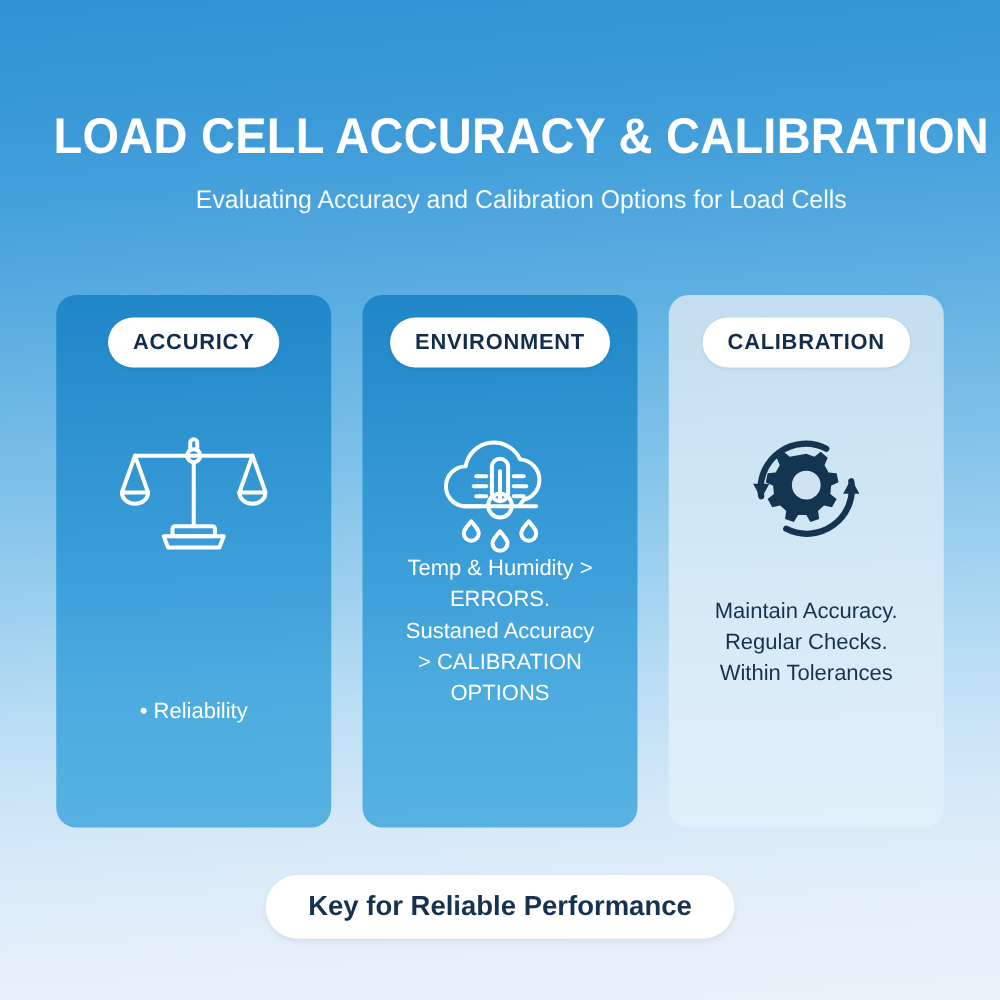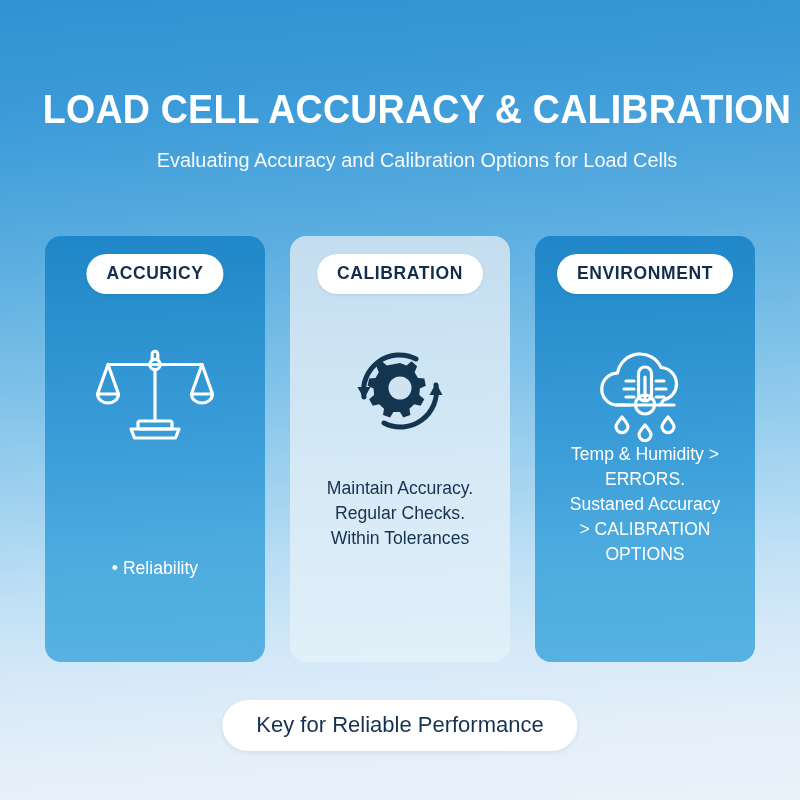--- a/index.html
+++ b/index.html
@@ -146,21 +146,21 @@
   
   .footer-pill {
     position: absolute;
     left: 50%;
     transform: translateX(-50%);
     top: 700px;
     background: #ffffff;
     border-radius: 999px;
     padding: 12px 34px 13px 34px;
     font-size: 22px;
-    font-weight: normal;
+    font-weight: bold;
     color: #163252;
     white-space: nowrap;
     box-shadow: 0 2px 5px rgba(10,40,70,0.08);
   }
 </style>
 </head>
 <body>
 
 <div id="poster">
 
@@ -183,40 +183,20 @@
           <path d="M1.5 53 a10.5 9 0 0 0 21 0"></path>
           <path d="M106 23.5 L95.5 53 h21 Z"></path>
           <path d="M95.5 53 a10.5 9 0 0 0 21 0"></path>
           <rect x="42" y="80" width="34" height="8" rx="2"></rect>
           <path d="M35 88 h48 l-3.5 9 H38.5 Z"></path>
         </svg>
       </div>
       <div class="bullet-list">
         <div class="bullet-item">• Reliability</div>
       </div>
-    </div>
-
-    <div class="card light">
-      <div class="badge">CALIBRATION</div>
-      <div class="icon-wrap">
-        <svg width="104" height="100" viewBox="0 0 104 100" fill="none">
-          <g stroke="#143550" stroke-width="5" stroke-linecap="round" fill="none">
-            <path d="M16 56 a36 36 0 0 1 52-38"></path>
-            <path d="M88 44 a36 36 0 0 1 -52 38"></path>
-          </g>
-          <path d="M16 58 l-6.5 -12 l13 0 Z" fill="#143550"></path>
-          <path d="M88 42 l6.5 12 l-13 0 Z" fill="#143550"></path>
-          <path d="M52 22
-                   l6.6 2.4 l4.9 -4.1 l5.6 4.9 l-2.5 6 l3.3 5.7 l6.4 0.6 l1.5 7.3 l-5.9 2.7 l-0.6 6.6 l5 4.1 l-3.7 6.5 l-6.3 -1.4 l-4.9 4.4 l1 6.4 l-7.1 2.4 l-3.3 -5.6 l-6.6 0 l-3.3 5.6 l-7.1 -2.4 l1 -6.4 l-4.9 -4.4 l-6.3 1.4 l-3.7 -6.5 l5 -4.1 l-0.6 -6.6 l-5.9 -2.7 l1.5 -7.3 l6.4 -0.6 l3.3 -5.7 l-2.5 -6 l5.6 -4.9 l4.9 4.1 Z" fill="#143550"></path>
-          <circle cx="52" cy="47" r="11.5" fill="#cfe3f2"></circle>
-        </svg>
-      </div>
-      <div class="card-text">Maintain Accuracy.
-Regular Checks.
-Within Tolerances</div>
     </div>
 
     <div class="card dark env">
       <div class="badge">ENVIRONMENT</div>
       <div class="icon-wrap">
         <svg width="110" height="104" viewBox="0 0 110 104" fill="none" stroke="#ffffff" stroke-width="3.2" stroke-linecap="round" stroke-linejoin="round">
           <path d="M26 66 a16 16 0 0 1 1.5 -31.9 a23 23 0 0 1 43.6 -5.6 a16.5 16.5 0 0 1 15.4 16.4 a16.3 16.3 0 0 1 -12.5 15.9 L70 66 Z"></path>
           <path d="M26 66 h14 M70 66 h14"></path>
           <rect x="48.5" y="28" width="13" height="34" rx="6.5"></rect>
           <circle cx="55" cy="65.5" r="9.5"></circle>
@@ -232,17 +212,37 @@
           <path d="M78 78 c4.2 5 6 7.2 6 9.6 a6 6 0 0 1 -12 0 c0 -2.4 1.8 -4.6 6 -9.6 Z"></path>
         </svg>
       </div>
       <div class="card-text">Temp &amp; Humidity &gt;
 ERRORS.
 Sustaned Accuracy
 &gt; CALIBRATION
 OPTIONS</div>
     </div>
 
+    <div class="card light">
+      <div class="badge">CALIBRATION</div>
+      <div class="icon-wrap">
+        <svg width="104" height="100" viewBox="0 0 104 100" fill="none">
+          <g stroke="#143550" stroke-width="5" stroke-linecap="round" fill="none">
+            <path d="M16 56 a36 36 0 0 1 52-38"></path>
+            <path d="M88 44 a36 36 0 0 1 -52 38"></path>
+          </g>
+          <path d="M16 58 l-6.5 -12 l13 0 Z" fill="#143550"></path>
+          <path d="M88 42 l6.5 12 l-13 0 Z" fill="#143550"></path>
+          <path d="M52 22
+                   l6.6 2.4 l4.9 -4.1 l5.6 4.9 l-2.5 6 l3.3 5.7 l6.4 0.6 l1.5 7.3 l-5.9 2.7 l-0.6 6.6 l5 4.1 l-3.7 6.5 l-6.3 -1.4 l-4.9 4.4 l1 6.4 l-7.1 2.4 l-3.3 -5.6 l-6.6 0 l-3.3 5.6 l-7.1 -2.4 l1 -6.4 l-4.9 -4.4 l-6.3 1.4 l-3.7 -6.5 l5 -4.1 l-0.6 -6.6 l-5.9 -2.7 l1.5 -7.3 l6.4 -0.6 l3.3 -5.7 l-2.5 -6 l5.6 -4.9 l4.9 4.1 Z" fill="#143550"></path>
+          <circle cx="52" cy="47" r="11.5" fill="#cfe3f2"></circle>
+        </svg>
+      </div>
+      <div class="card-text">Maintain Accuracy.
+Regular Checks.
+Within Tolerances</div>
+    </div>
+
   </div>
 
   <div class="footer-pill">Key for Reliable Performance</div>
 
 </div>
 
 </body></html>

